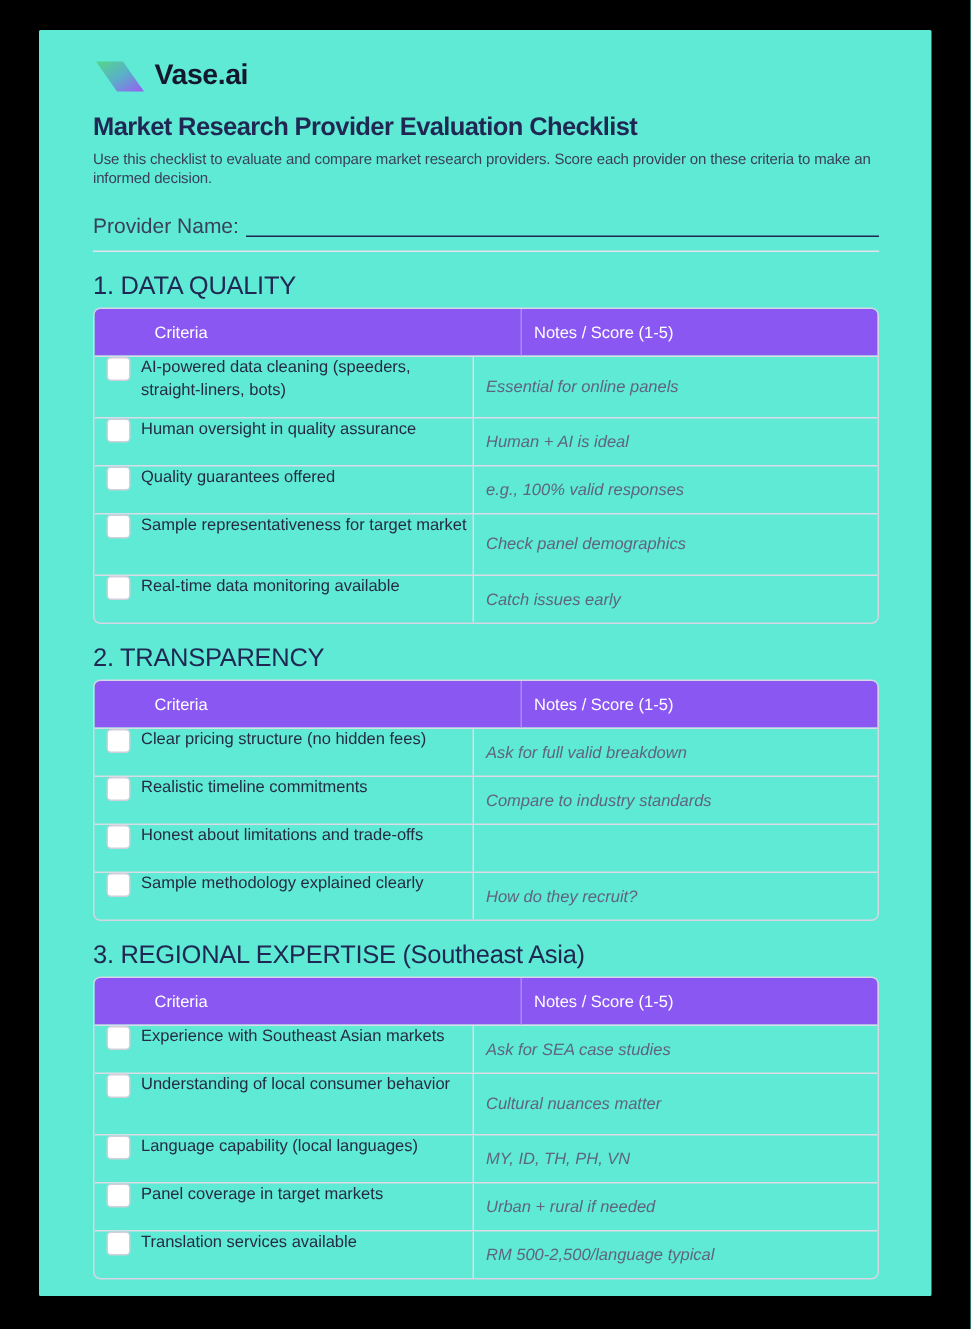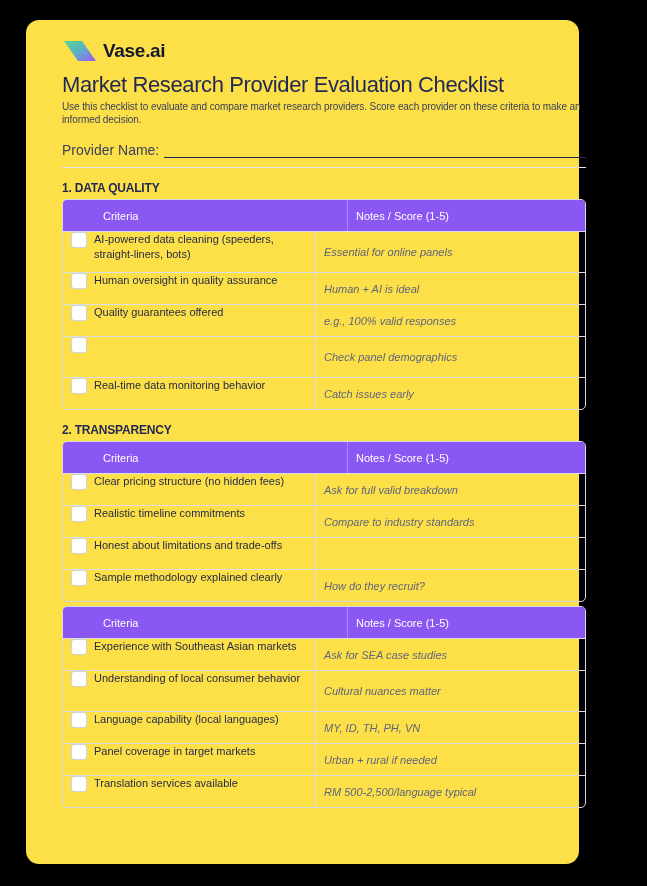--- a/index.html
+++ b/index.html
@@ -1,27 +1,27 @@
 <!DOCTYPE html>
 <html><head>
 <meta charset="utf-8">
 <style>
   html,body{margin:0;padding:0;}
   body{width:647px;height:886px;background:#000;position:relative;overflow:hidden;font-family:"Liberation Sans",sans-serif;}
-  .page{position:absolute;left:26px;top:20px;width:553px;height:844px;background:#fde047;border-radius:13px;}
+  .page{position:absolute;left:26px;top:20px;width:595px;height:844px;background:#5eead4;border-radius:1px;}
   .inner{position:absolute;left:36px;top:17px;width:524px;}
   .logo{display:flex;align-items:center;height:28px;}
   .logo svg{width:36px;height:24px;}
   .logo-text{font-size:19px;font-weight:bold;color:#14182e;margin-left:5px;letter-spacing:-0.3px;}
-  .title{margin-top:8px;font-size:22px;font-weight:normal;color:#1f2752;letter-spacing:-0.4px;line-height:24px;}
+  .title{margin-top:8px;font-size:17px;font-weight:bold;color:#1f2752;letter-spacing:-0.4px;line-height:24px;}
   .subtitle{margin-top:3px;font-size:10px;color:#3a3f5c;line-height:13px;letter-spacing:-0.1px;}
   .provider{margin-top:16px;display:flex;align-items:flex-end;font-size:14px;color:#3a3f5c;}
   .provider-line{flex:1;border-bottom:1.2px solid #1f2752;margin-left:5px;height:10px;}
   .divider{margin-top:9px;border-top:1px solid #e4e4ee;}
-  .section-title{font-size:12px;font-weight:bold;color:#1f2752;margin-top:13px;letter-spacing:-0.2px;}
+  .section-title{font-size:17px;font-weight:normal;color:#1f2752;margin-top:13px;letter-spacing:-0.2px;}
   .tbl{margin-top:4px;border:1px solid #d6d6e4;border-radius:5px;overflow:hidden;}
   .row{display:flex;border-top:1.5px solid #dcdce8;}
   .row:first-child{border-top:none;}
   .head{background:#8b57f2;color:#fff;font-size:11px;height:31px;padding-left:32px;}
   .head .c1,.head .c2{display:flex;align-items:center;padding-left:8px;}
   .c1{width:253px;border-right:1.5px solid #dcdce8;display:flex;align-items:flex-start;padding-left:8px;box-sizing:border-box;}
   .head .c1{border-right:1px solid #a98af5;}
   .c2{flex:1;display:flex;align-items:center;padding-left:8px;font-size:11px;font-style:italic;color:#5f6480;}
   .head .c2{font-style:normal;color:#fff;}
   .cb{width:14px;height:14px;border:1.2px solid #cfd0dc;border-radius:3px;flex-shrink:0;margin-right:7px;background:#fff;}
@@ -79,27 +79,28 @@
           <div class="row r1">
             <div class="c1">
               <span class="cb"></span>
               <span class="crit">Quality guarantees offered</span>
             </div>
             <div class="c2">e.g., 100% valid responses</div>
           </div>
           <div class="row r2">
             <div class="c1">
               <span class="cb"></span>
+              <span class="crit">Sample representativeness for target market</span>
             </div>
             <div class="c2">Check panel demographics</div>
           </div>
           <div class="row r1">
             <div class="c1">
               <span class="cb"></span>
-              <span class="crit">Real-time data monitoring behavior</span>
+              <span class="crit">Real-time data monitoring available</span>
             </div>
             <div class="c2">Catch issues early</div>
           </div>
         </div>
         <div class="section-title">2. TRANSPARENCY</div>
         <div class="tbl">
           <div class="row head">
             <div class="c1">Criteria</div>
             <div class="c2">Notes / Score (1-5)</div>
           </div>
@@ -124,20 +125,21 @@
             </div>
           </div>
           <div class="row r1">
             <div class="c1">
               <span class="cb"></span>
               <span class="crit">Sample methodology explained clearly</span>
             </div>
             <div class="c2">How do they recruit?</div>
           </div>
         </div>
+        <div class="section-title">3. REGIONAL EXPERTISE (Southeast Asia)</div>
         <div class="tbl">
           <div class="row head">
             <div class="c1">Criteria</div>
             <div class="c2">Notes / Score (1-5)</div>
           </div>
           <div class="row r1">
             <div class="c1">
               <span class="cb"></span>
               <span class="crit">Experience with Southeast Asian markets</span>
             </div>

